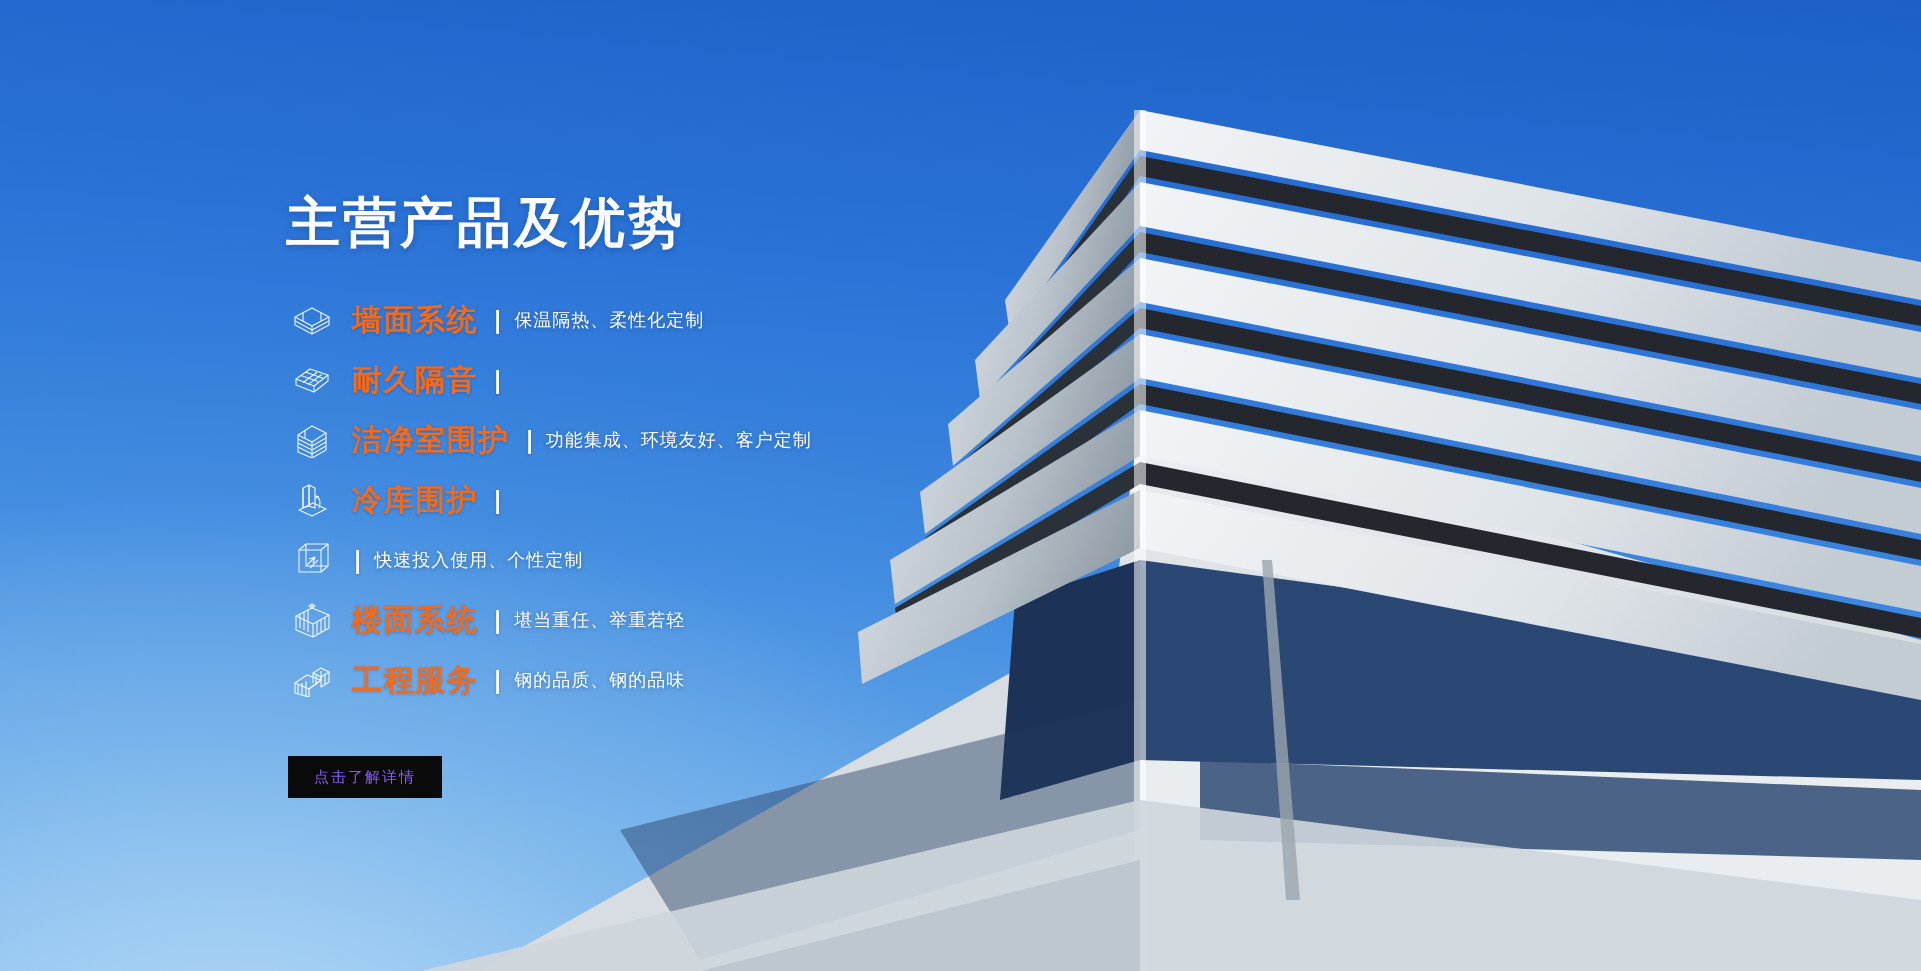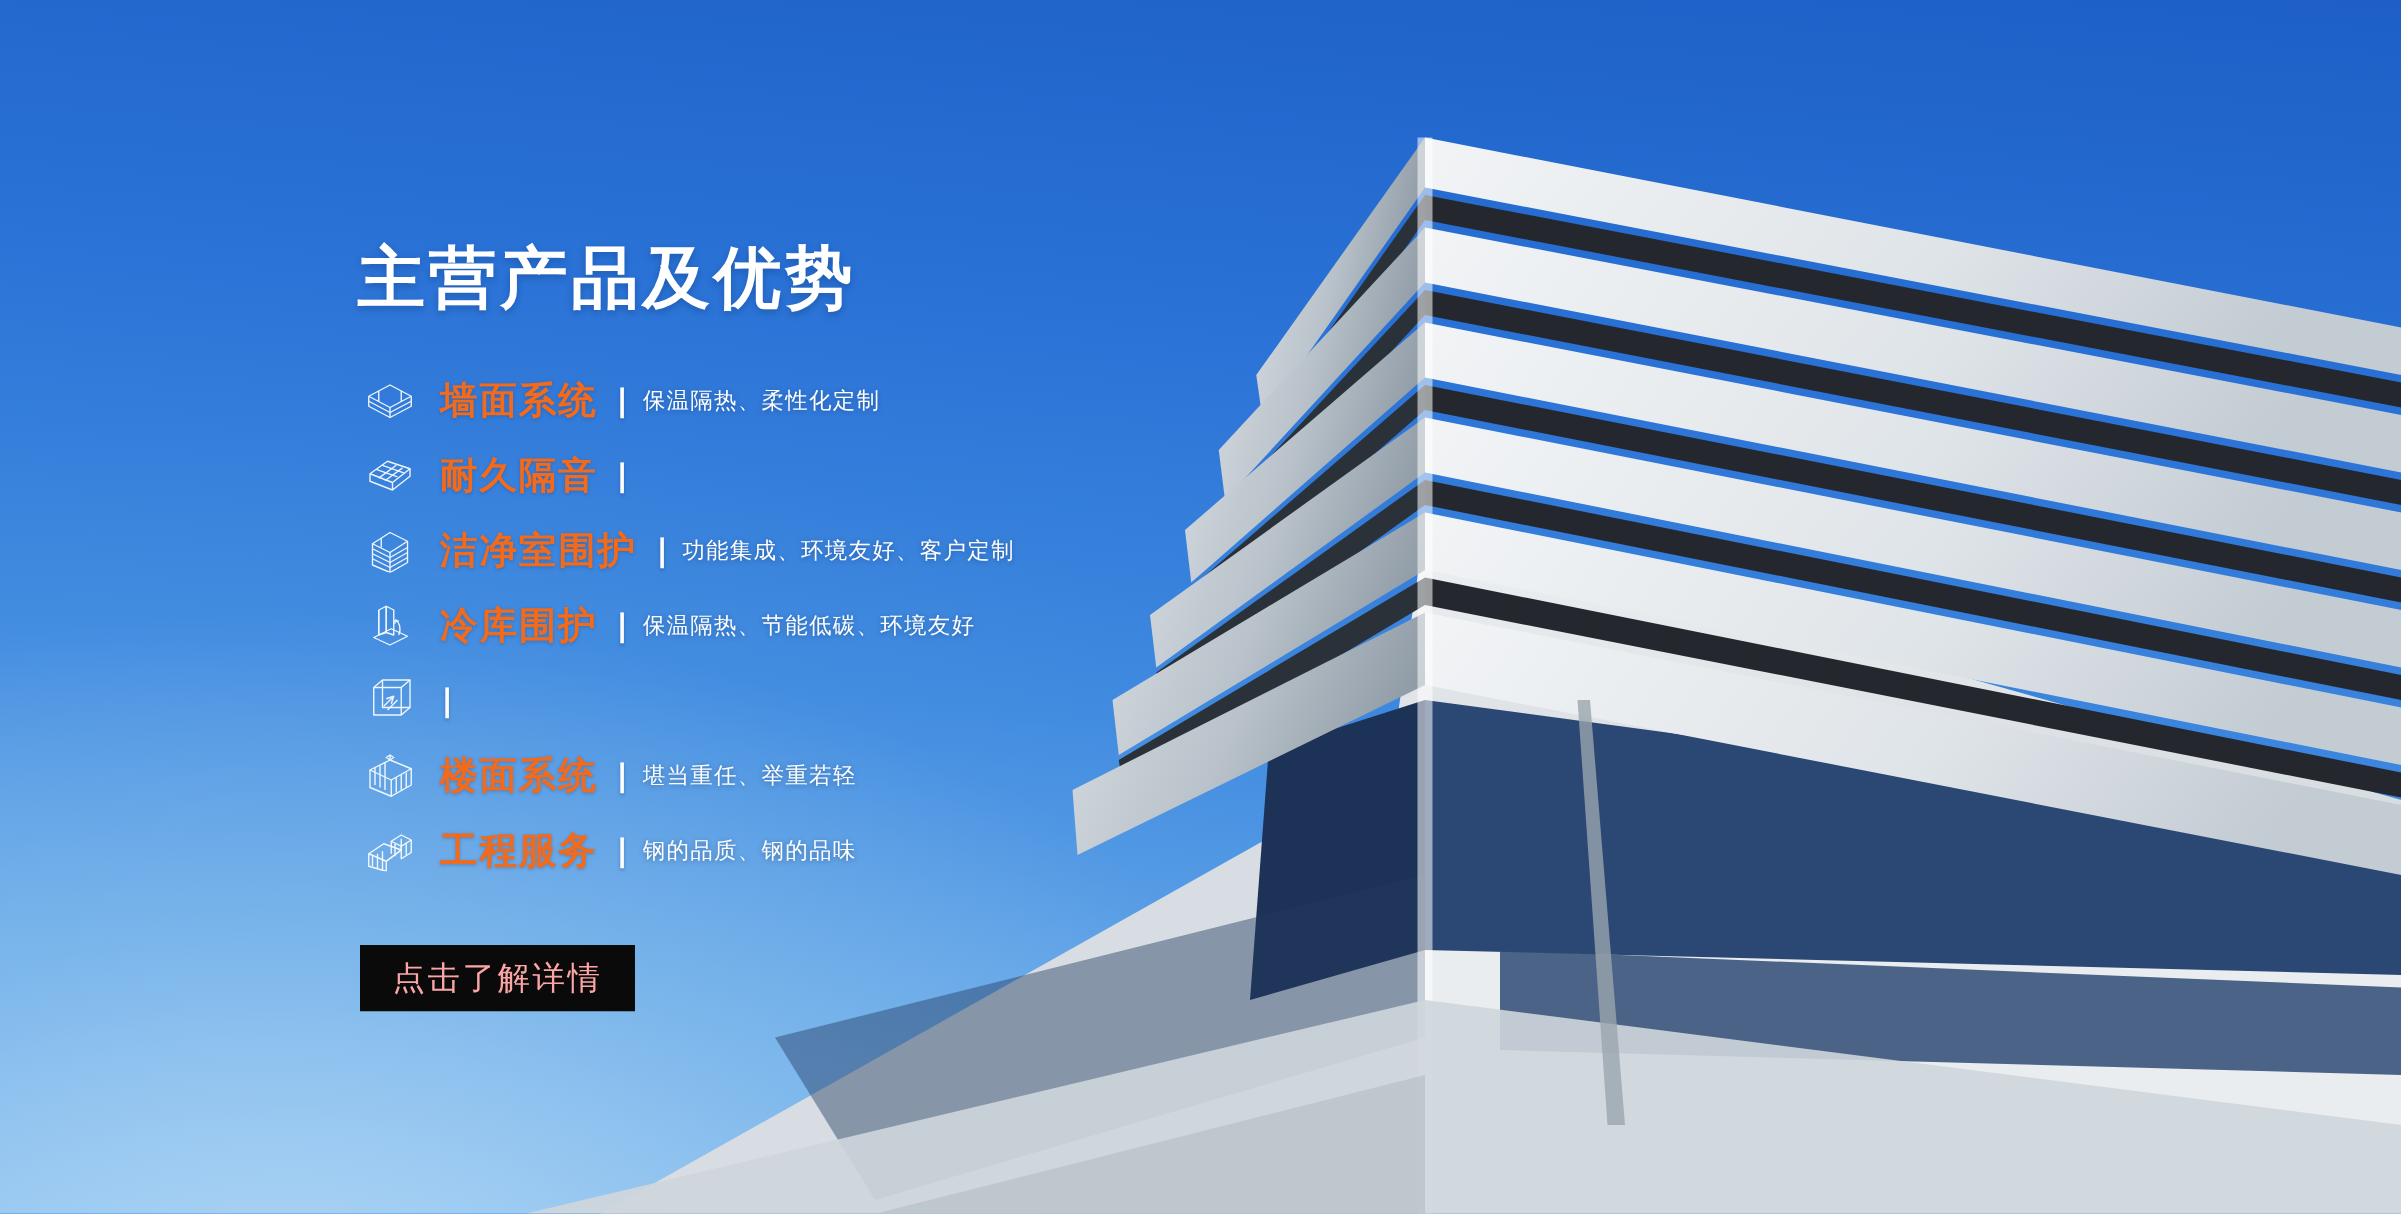--- a/index.html
+++ b/index.html
@@ -95,22 +95,22 @@
     font-size:18px;
     letter-spacing:1px;
     text-shadow:0 1px 4px rgba(20,50,100,.45);
   }
 
   .cta {
     display:inline-block;
     margin-top:46px;
     margin-left:2px;
     background:#0a0a0a;
-    color:#fca5a5;
-    font-size:26px;
+    color:#8b5cf6;
+    font-size:15px;
     letter-spacing:2px;
     padding:13px 26px 14px 26px;
     border:0;
     cursor:pointer;
     font-family:inherit;
     line-height:1;
   }
 </style>
 </head>
 <body>
@@ -267,35 +267,35 @@
             <polygon points="7,28 20,34 34,27 21,21"></polygon>
             <path d="M11,6 L11,26 M17,3 L17,24"></path>
             <polygon points="11,6 17,3 17,24 11,26"></polygon>
             <path d="M17,3 L23,6 L23,26 L17,24"></path>
             <path d="M24,14 C28,16 29,21 27,26"></path>
             <path d="M24,14 L27,15 M24,14 L24,17"></path>
           </svg>
         </span>
         <span class="feature-name">冷库围护</span>
         <span class="feature-sep">|</span>
-        <span class="feature-desc">保温隔热、节能低碳、环境友好</span>
       </li>
 
       <li class="feature-row">
         <span class="feature-icon">
           <svg width="38" height="38" viewBox="0 0 38 38" fill="none" stroke="#ffffff" stroke-width="1.1" stroke-linejoin="round">
             <rect x="6" y="9" width="22" height="22"></rect>
             <path d="M6,9 L13,3 L35,3 L35,25 L28,31"></path>
             <path d="M28,9 L35,3"></path>
             <path d="M13,3 L13,25 L35,25"></path>
             <path d="M14,24 L22,16 M16,18 L22,16 L20,22"></path>
             <path d="M17,27 L25,19"></path>
           </svg>
         </span>
         <span class="feature-sep">|</span>
+        <span class="feature-desc">快速投入使用、个性定制</span>
       </li>
 
       <li class="feature-row">
         <span class="feature-icon">
           <svg width="42" height="36" viewBox="0 0 42 36" fill="none" stroke="#ffffff" stroke-width="1.1" stroke-linejoin="round">
             <polygon points="5,14 21,6 38,13 22,22"></polygon>
             <path d="M5,14 L5,28 L22,35 L38,26 L38,13"></path>
             <path d="M22,22 L22,35"></path>
             <path d="M9,12 L9,26 M13,10 L13,28 M17,8 L17,30"></path>
             <path d="M26,20 L26,32 M30,18 L30,30 M34,16 L34,28"></path>

